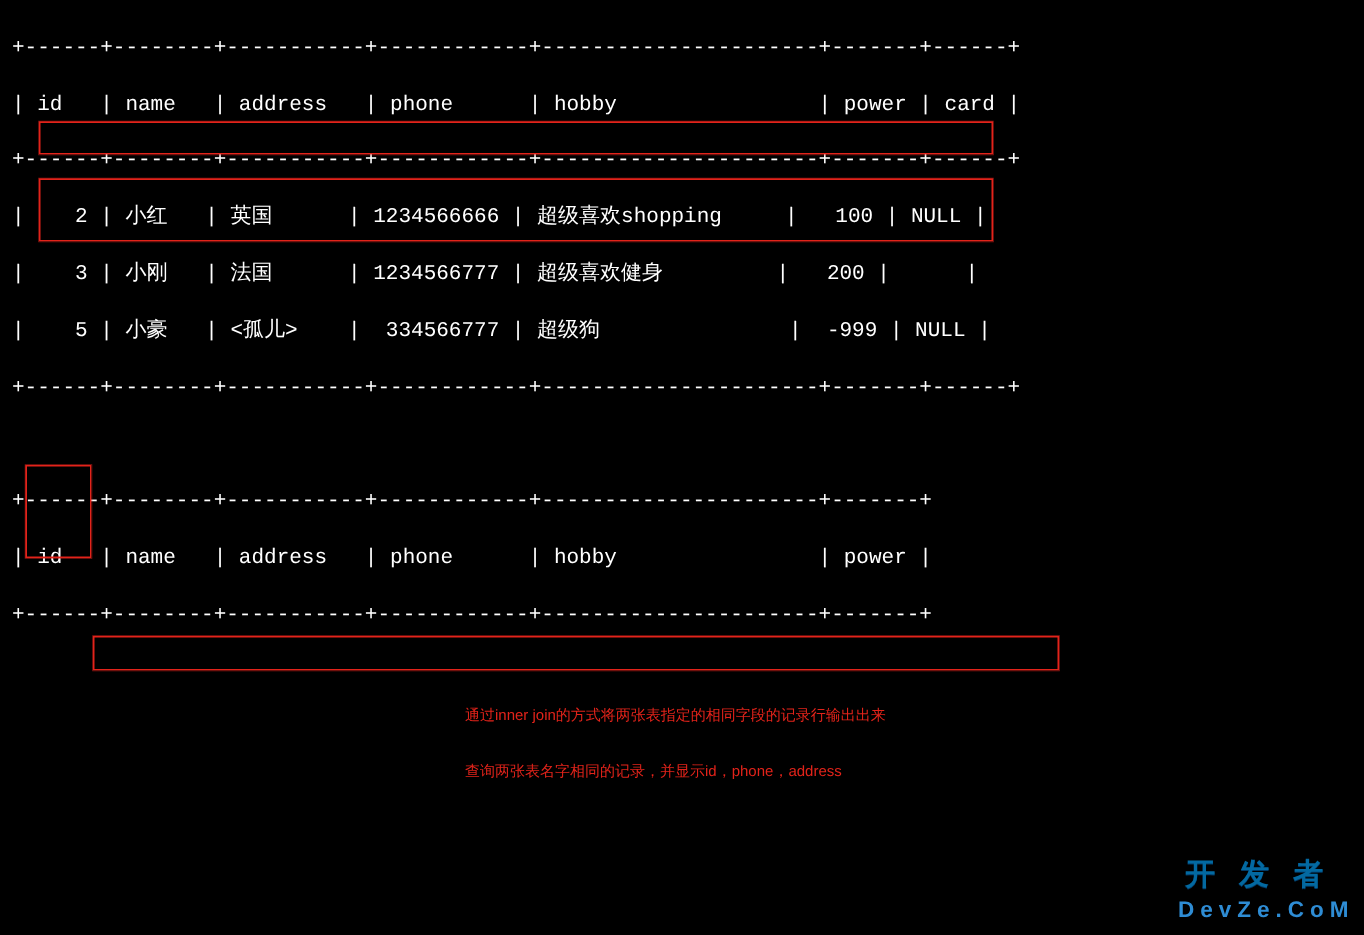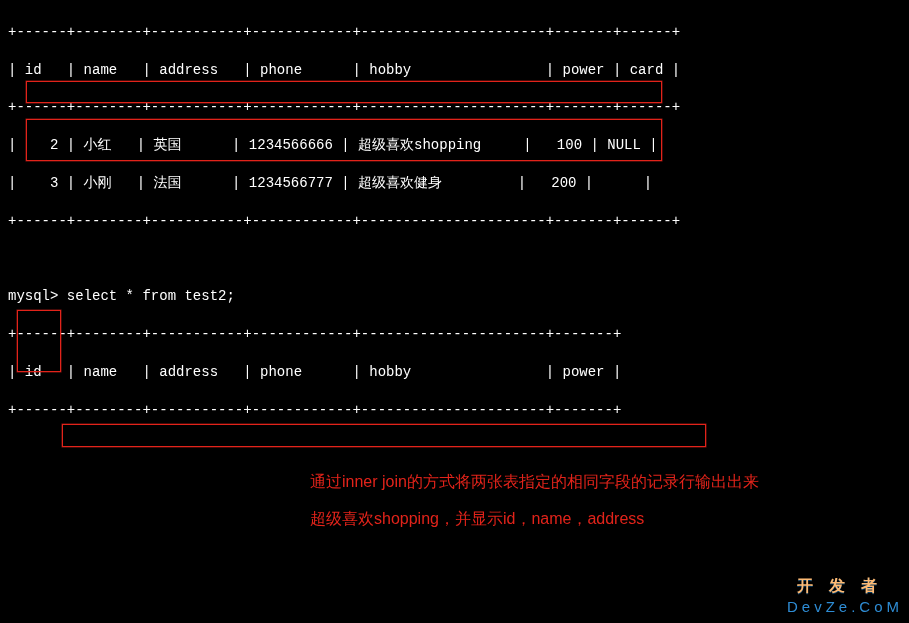--- a/index.html
+++ b/index.html
@@ -5,39 +5,39 @@
   html,body{margin:0;padding:0;background:#000;color:#fff;
     font-family:Consolas,"Courier New",monospace;font-size:14px;line-height:1.35;
     width:909px;height:623px;overflow:hidden}
   .term{padding:4px 8px;white-space:pre;position:relative}
   .row{white-space:pre}
   .sep{color:#fff}
   
   .box{position:absolute;border:1.5px solid #e2231a;pointer-events:none;
        box-shadow:0 0 0 0.5px rgba(226,35,26,.6)}
   .note{position:absolute;color:#e2231a;font-family:"Microsoft YaHei",Arial,sans-serif;
-        font-size:16px}
+        font-size:10px}
   .watermark{position:absolute;right:6px;bottom:6px;text-align:center;
     font-family:"Microsoft YaHei",Arial,sans-serif}
-  .watermark .cn{color:#fdba74;font-size:16px;letter-spacing:16px;font-weight:700;
+  .watermark .cn{color:#0369a1;font-size:20px;letter-spacing:16px;font-weight:700;
     text-shadow:0 1px 0 #003a66}
-  .watermark .en{color:#2e8cd4;font-size:15px;letter-spacing:4px;font-weight:400}
+  .watermark .en{color:#2e8cd4;font-size:15px;letter-spacing:4px;font-weight:700}
 </style>
 </head>
 <body>
 
 <div class="term">
 <div class="row sep">+------+--------+-----------+------------+----------------------+-------+------+</div>
 <div class="row">| id   | name   | address   | phone      | hobby                | power | card |</div>
 <div class="row sep">+------+--------+-----------+------------+----------------------+-------+------+</div>
 <div class="row">|    2 | 小红   | 英国      | 1234566666 | 超级喜欢shopping     |   100 | NULL |</div>
 <div class="row">|    3 | 小刚   | 法国      | 1234566777 | 超级喜欢健身         |   200 |      |</div>
+<div class="row">|    5 | 小豪   | &lt;孤儿&gt;    |  334566777 | 超级狗               |  -999 | NULL |</div>
 <div class="row sep">+------+--------+-----------+------------+----------------------+-------+------+</div>
 <div class="row">&nbsp;</div>
-<div class="row">mysql&gt; select * from test2;</div>
 <div class="row sep">+------+--------+-----------+------------+----------------------+-------+</div>
 <div class="row">| id   | name   | address   | phone      | hobby                | power |</div>
 <div class="row sep">+------+--------+-----------+------------+----------------------+-------+</div>
 
 
 
 
 
 
 
@@ -52,18 +52,18 @@
 
 
 </div>
 
 <div class="box" style="left:26px;top:81px;width:634px;height:20px"></div>
 <div class="box" style="left:26px;top:119px;width:634px;height:40px"></div>
 <div class="box" style="left:17px;top:310px;width:42px;height:60px"></div>
 <div class="box" style="left:62px;top:424px;width:642px;height:21px"></div>
 
 <div class="note" style="left:310px;top:471px">通过inner join的方式将两张表指定的相同字段的记录行输出出来</div>
-<div class="note" style="left:310px;top:508px">超级喜欢shopping，并显示id，name，address</div>
+<div class="note" style="left:310px;top:508px">查询两张表名字相同的记录，并显示id，phone，address</div>
 
 <div class="watermark">
   <div class="cn">开发者</div>
   <div class="en">DevZe.CoM</div>
 </div>
 
 </body></html>

